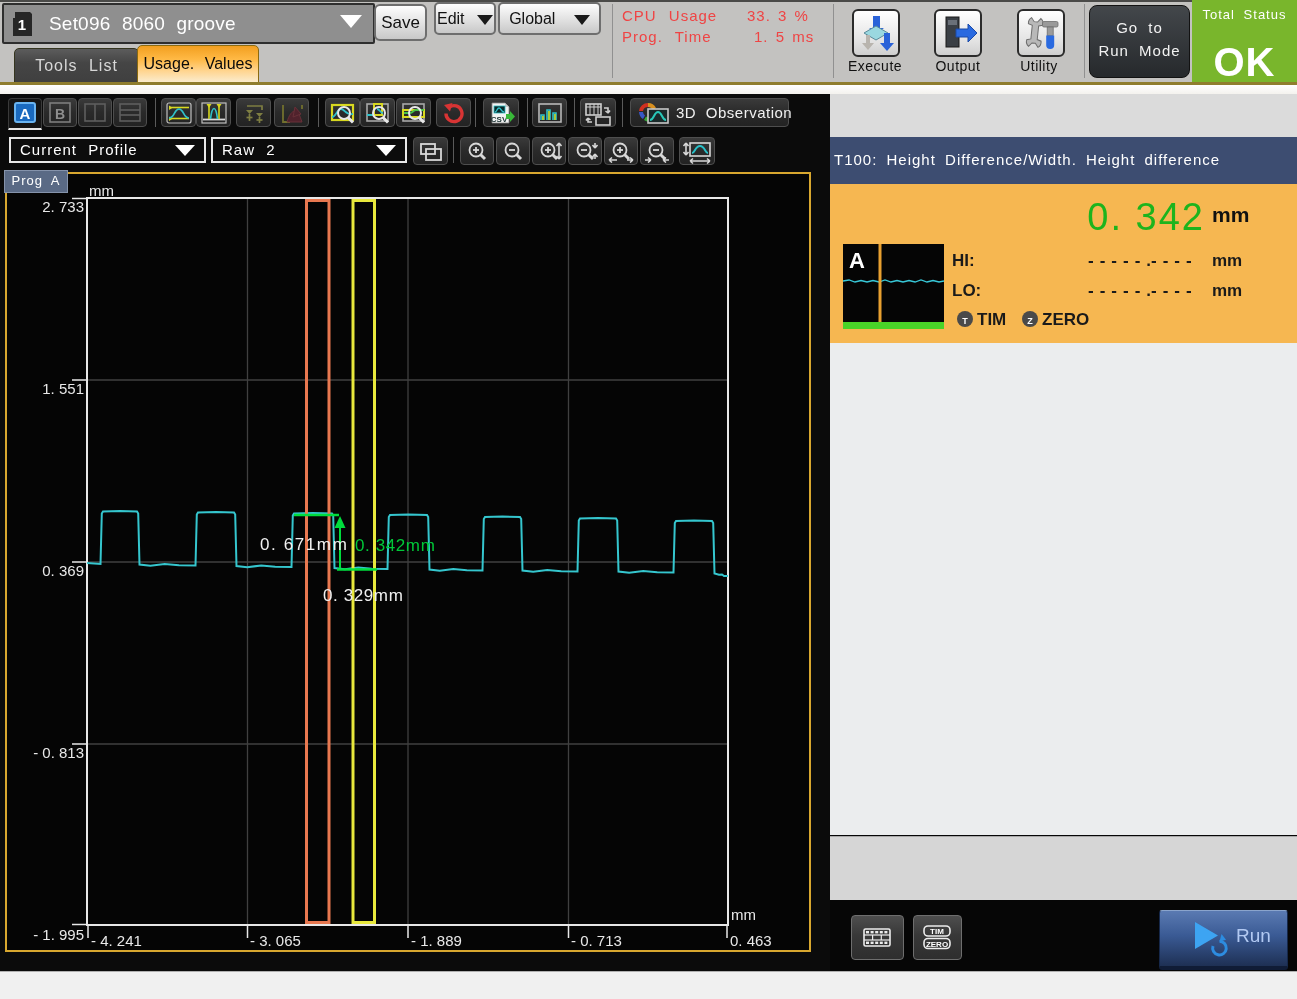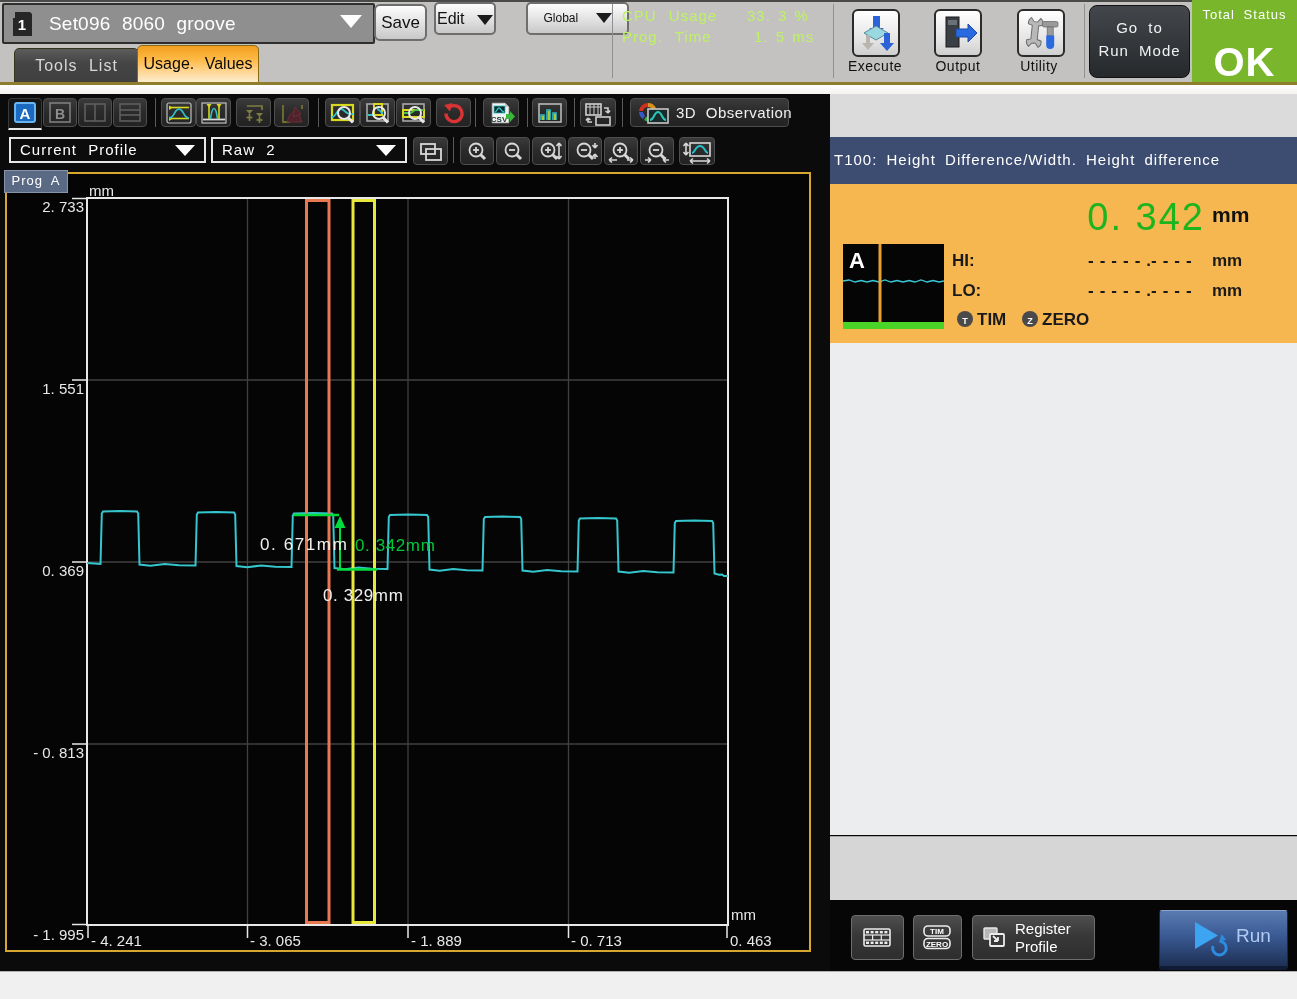--- a/index.html
+++ b/index.html
@@ -6,24 +6,24 @@
 #app{position:relative;width:1297px;height:999px;overflow:hidden;font-family:"Liberation Sans",sans-serif;background:#060606;}
 .abs{position:absolute;}
 
 #header{left:0;top:0;width:1297px;height:85px;background:#c3c2c0;border-top:2px solid #4a4a48;}
 #dd-main{left:2px;top:3px;width:369px;height:37px;background:#8f8f8f;border:2px solid #2e2e2e;border-radius:2px;}
 #dd-main .txt{position:absolute;left:45px;top:8px;color:#fff;font-size:19px;letter-spacing:0.2px;word-spacing:6px;}
 #dd-tri{left:340px;top:15px;width:0;height:0;border-left:11px solid transparent;border-right:11px solid transparent;border-top:13px solid #fff;}
 .hbtn{background:linear-gradient(#fdfdfd,#dedede 60%,#c8c8c8);border:2px solid #6e6e6e;border-radius:5px;color:#111;text-align:center;}
 #btn-save{left:374px;top:4px;width:49px;height:33px;border-radius:6px;font-size:17px;line-height:33px;}
 #btn-edit{left:434px;top:2px;width:58px;height:29px;font-size:16px;line-height:29px;}
-#btn-global{left:498px;top:2px;width:99px;height:29px;font-size:12px;line-height:29px;margin-left:28px;}
+#btn-global{left:498px;top:2px;width:99px;height:29px;font-size:16px;line-height:29px;}
 .tri-b{display:inline-block;width:0;height:0;border-left:8px solid transparent;border-right:8px solid transparent;border-top:10px solid #1a1a1a;vertical-align:-1px;margin-left:8px;}
 .hdiv{width:1px;background:#909090;top:4px;height:74px;}
-.cputxt{font-size:15px;color:#bef264;letter-spacing:1px;word-spacing:7px;}
+.cputxt{font-size:15px;color:#ef4444;letter-spacing:1px;word-spacing:7px;}
 .icbtn{background:linear-gradient(#ffffff,#e2e2e2 70%,#cfcfcf);border:2px solid #2b2b2b;border-radius:6px;}
 .iclab{font-size:14px;color:#111;text-align:center;letter-spacing:0.5px;}
 #gotorun{left:1089px;top:5px;width:99px;height:71px;background:linear-gradient(#43474b,#26292c);border:1px solid #121212;border-radius:8px;color:#f2f2f2;font-size:15px;text-align:center;letter-spacing:1px;word-spacing:5px;}
 #totalstatus{left:1192px;top:0;width:105px;height:84px;background:#79b62c;color:#fff;text-align:center;word-spacing:4px;}
 
 .tab{border-radius:5px 5px 0 0;}
 #tab1{word-spacing:6px;left:14px;top:48px;width:123px;height:35px;background:linear-gradient(#5c5c5c,#454545 40%,#3f3f3f);border:1px solid #35351f;color:#d8d8d8;font-size:16px;text-align:center;line-height:33px;letter-spacing:1px;}
 #tab2{word-spacing:6px;left:137px;top:45px;width:120px;height:38px;background:linear-gradient(#f29f1f,#ffb945 35%,#ffd48e 65%,#faf0d8);border:1px solid #8a6a10;color:#0a0a0a;font-size:16px;text-align:center;line-height:36px;}
 #tabline{left:0;top:82px;width:1297px;height:3px;background:#8f7d2e;}
 #whitestrip{left:0;top:85px;width:1297px;height:9px;background:linear-gradient(#ffffff,#f4f2ee);}
@@ -446,29 +446,20 @@
     </svg>
   </div>
   <div class="abs dkbtn" style="left:913px;top:915px;width:47px;height:43px;">
     <svg width="47" height="43" viewBox="0 0 47 43">
       <rect x="10" y="10" width="26" height="10" rx="4" fill="none" stroke="#ececec" stroke-width="1.6"></rect>
       <text x="23" y="18" font-size="8" font-weight="bold" fill="#fff" text-anchor="middle" font-family="Liberation Sans">TIM</text>
       <rect x="10" y="22.5" width="26" height="10" rx="4" fill="none" stroke="#ececec" stroke-width="1.6"></rect>
       <text x="23" y="30.5" font-size="8" font-weight="bold" fill="#fff" text-anchor="middle" font-family="Liberation Sans">ZERO</text>
     </svg>
   </div>
-  <div class="abs dkbtn" style="left:972px;top:915px;width:121px;height:43px;color:#fff;font-size:15px;">
-    <svg class="abs" style="left:8px;top:9px" width="28" height="26" viewBox="0 0 28 26">
-      <rect x="3" y="3" width="13" height="11" rx="1" fill="#b8b8b8" stroke="#e8e8e8" stroke-width="1.4"></rect>
-      <rect x="9" y="9" width="14" height="12" rx="1" fill="#3a3a3a" stroke="#ececec" stroke-width="1.8"></rect>
-      <path d="M12,11 l5,5 M17,16 l-4,0 M17,16 l0,-4" fill="none" stroke="#ececec" stroke-width="1.8"></path>
-    </svg>
-    <div class="abs" style="left:42px;top:4px;">Register</div>
-    <div class="abs" style="left:42px;top:22px;">Profile</div>
-  </div>
   <div class="abs" id="btn-run">
     <svg class="abs" style="left:33px;top:10px" width="48" height="42" viewBox="0 0 48 42">
       <path d="M2,1 L25,14.5 L2,28 Z" fill="#3da4f2"></path>
       <path d="M20,25 a6.8,6.8 0 1 0 6.5,-4.7" fill="none" stroke="#2d8ce0" stroke-width="3"></path>
       <path d="M28.5,13 l-2,7.5 6.5,-1.8 z" fill="#2d8ce0"></path>
     </svg>
     <div class="abs" style="left:76px;top:14px;color:#b2c9f2;font-size:19px;">Run</div>
   </div>
   <div class="abs" id="bottomstrip"></div>
 </div>

